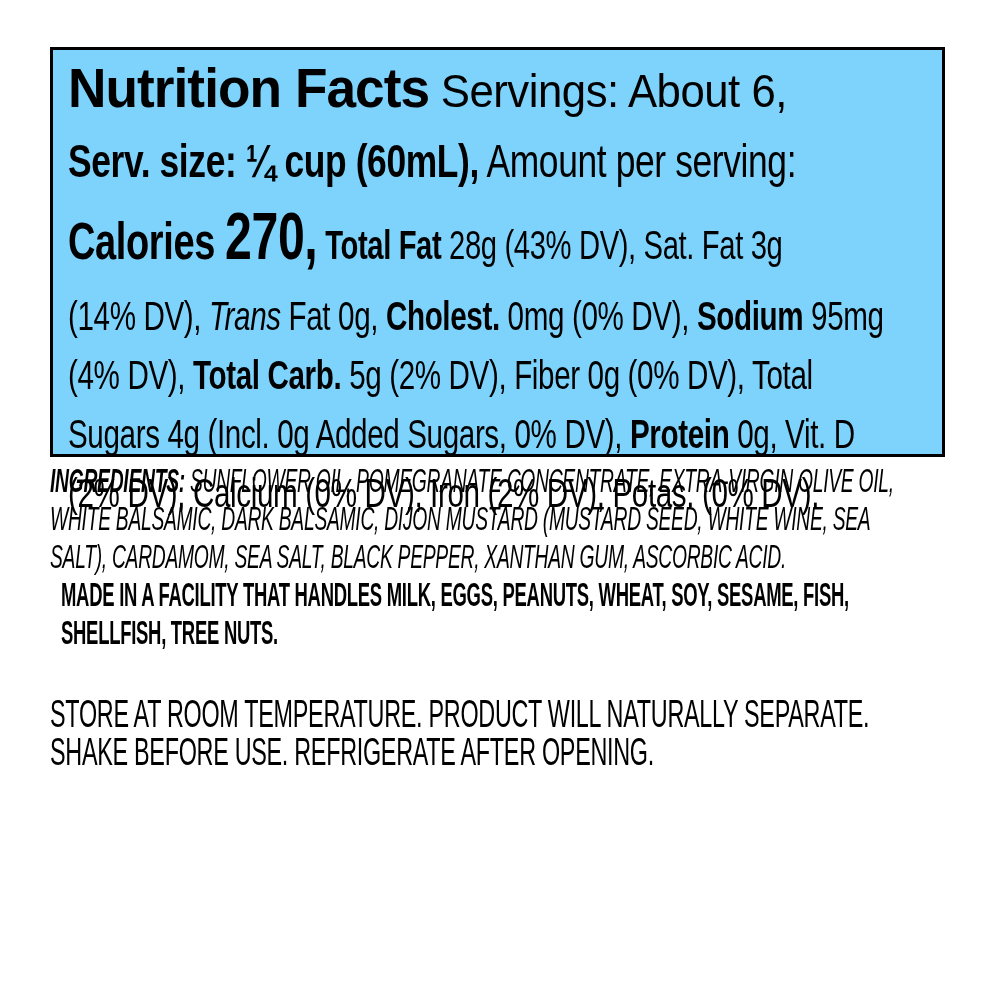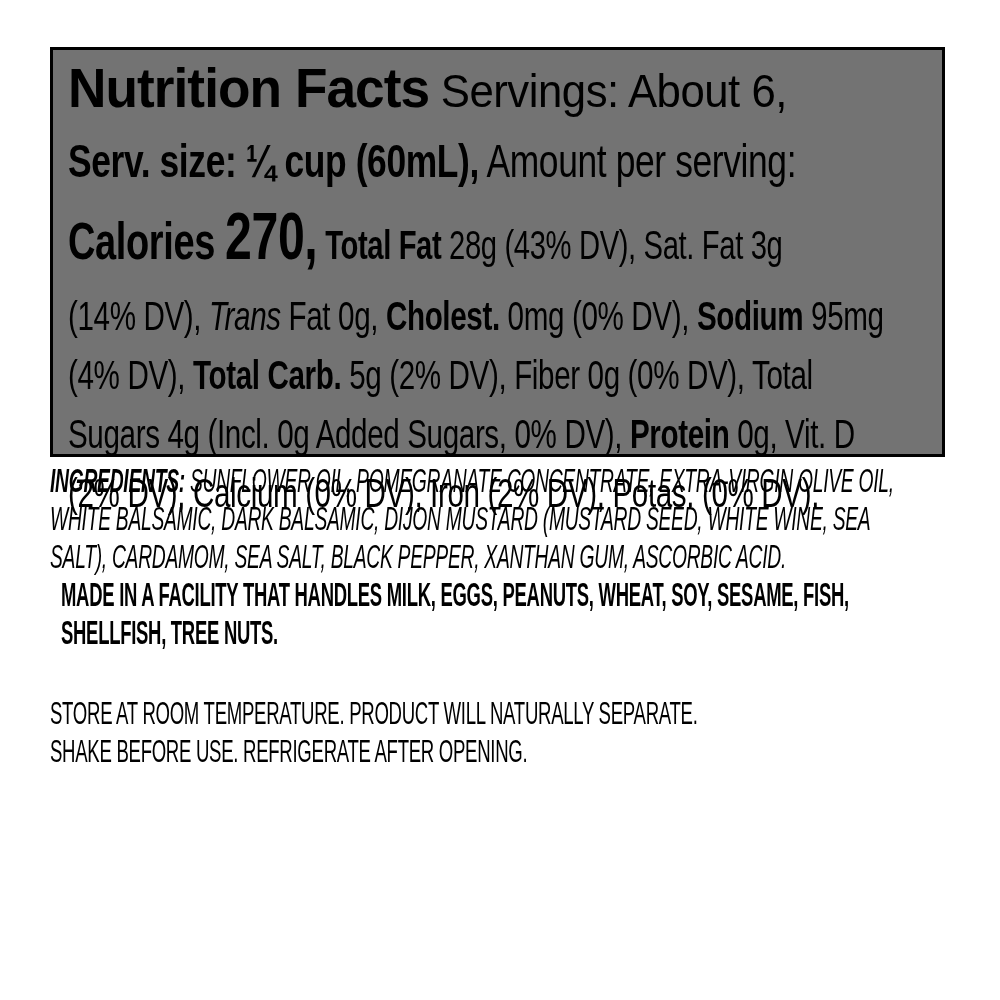--- a/index.html
+++ b/index.html
@@ -19,21 +19,21 @@
   
   .nutrition-box {
     position: absolute;
     left: 50px;
     top: 47px;
     width: 895px;
     height: 410px;
     border: 3px solid #000;
     box-sizing: border-box;
     padding: 6px 22px 0 15px;
-    background: #737373;
+    background: #7dd3fc;
   }
 
   .line {
     white-space: nowrap;
     transform-origin: 0 50%;
   }
 
   
   .nb1 { line-height: 64px; transform: scaleX(0.95); }
   .nb2 { line-height: 54px; transform: scaleX(0.77); }
@@ -72,21 +72,21 @@
     font-size: 33px;
     font-weight: bold;
   }
   .alg { line-height: 38px; transform: scaleX(0.56); }
 
   .storage-block {
     position: absolute;
     left: 50px;
     top: 695px;
     width: 905px;
-    font-size: 31px;
+    font-size: 39px;
   }
   .sto { line-height: 38px; transform: scaleX(0.60); }
 </style>
 </head>
 <body>
 
 <div class="nutrition-box">
     <div class="line nb1"><span class="seg title">Nutrition Facts</span><span class="seg lg_r"> Servings: About 6,</span></div>
     <div class="line nb2"><span class="seg lg_b">Serv. size: ¼ cup (60mL),</span><span class="seg lg_r"> Amount per serving:</span></div>
     <div class="line nb3"><span class="seg cal">Calories </span><span class="seg num">270,</span><span class="seg b"> Total Fat </span><span class="seg r">28g (43% DV), Sat. Fat 3g</span></div>

